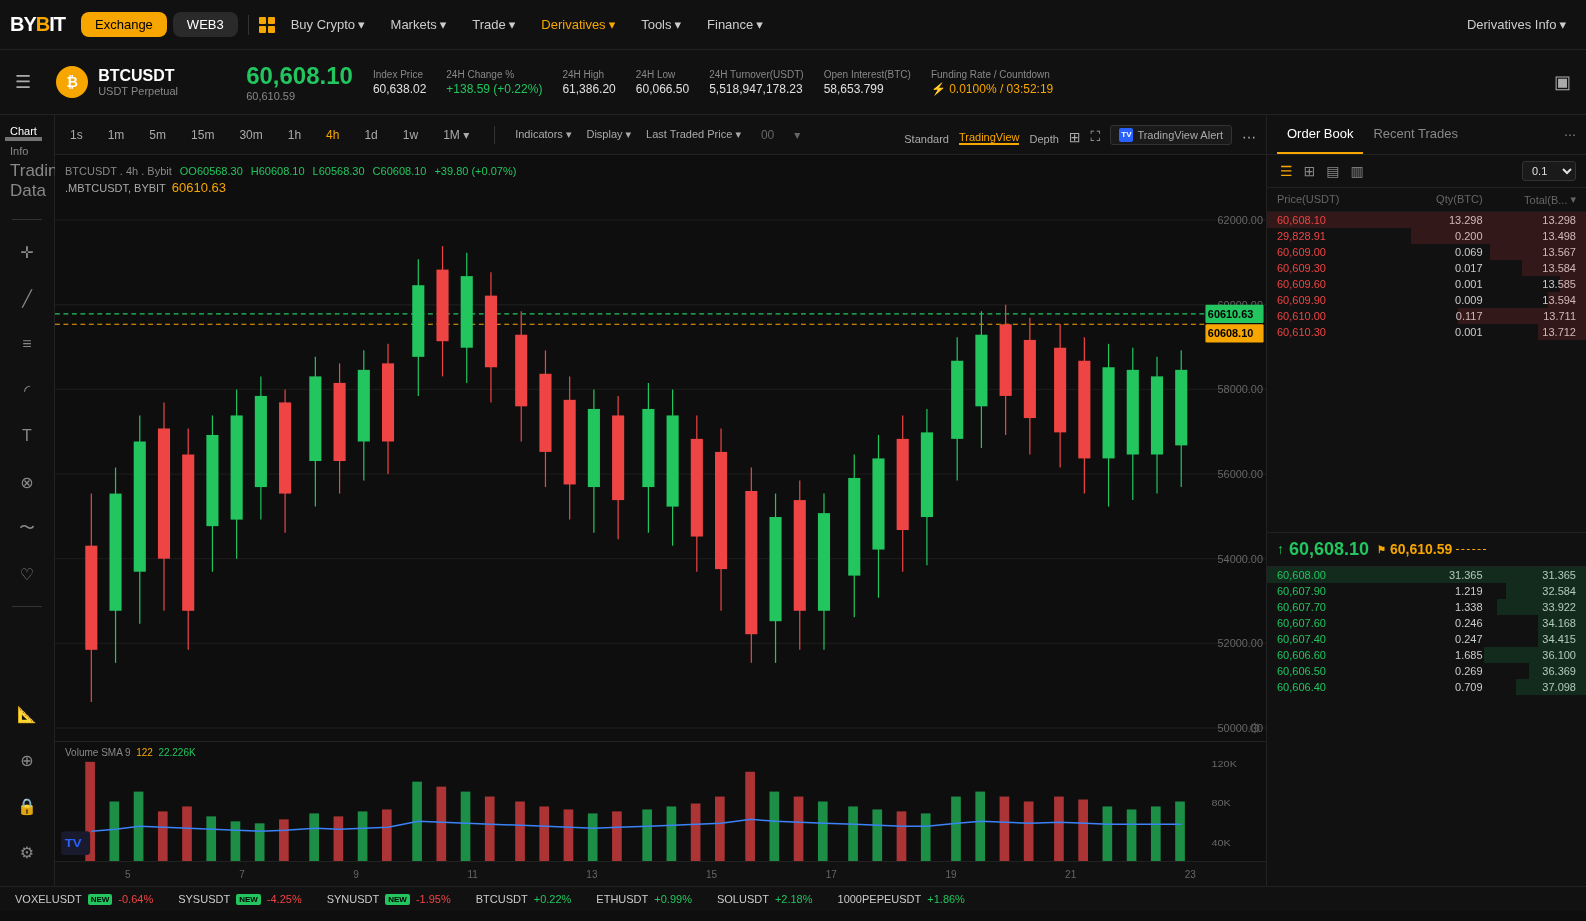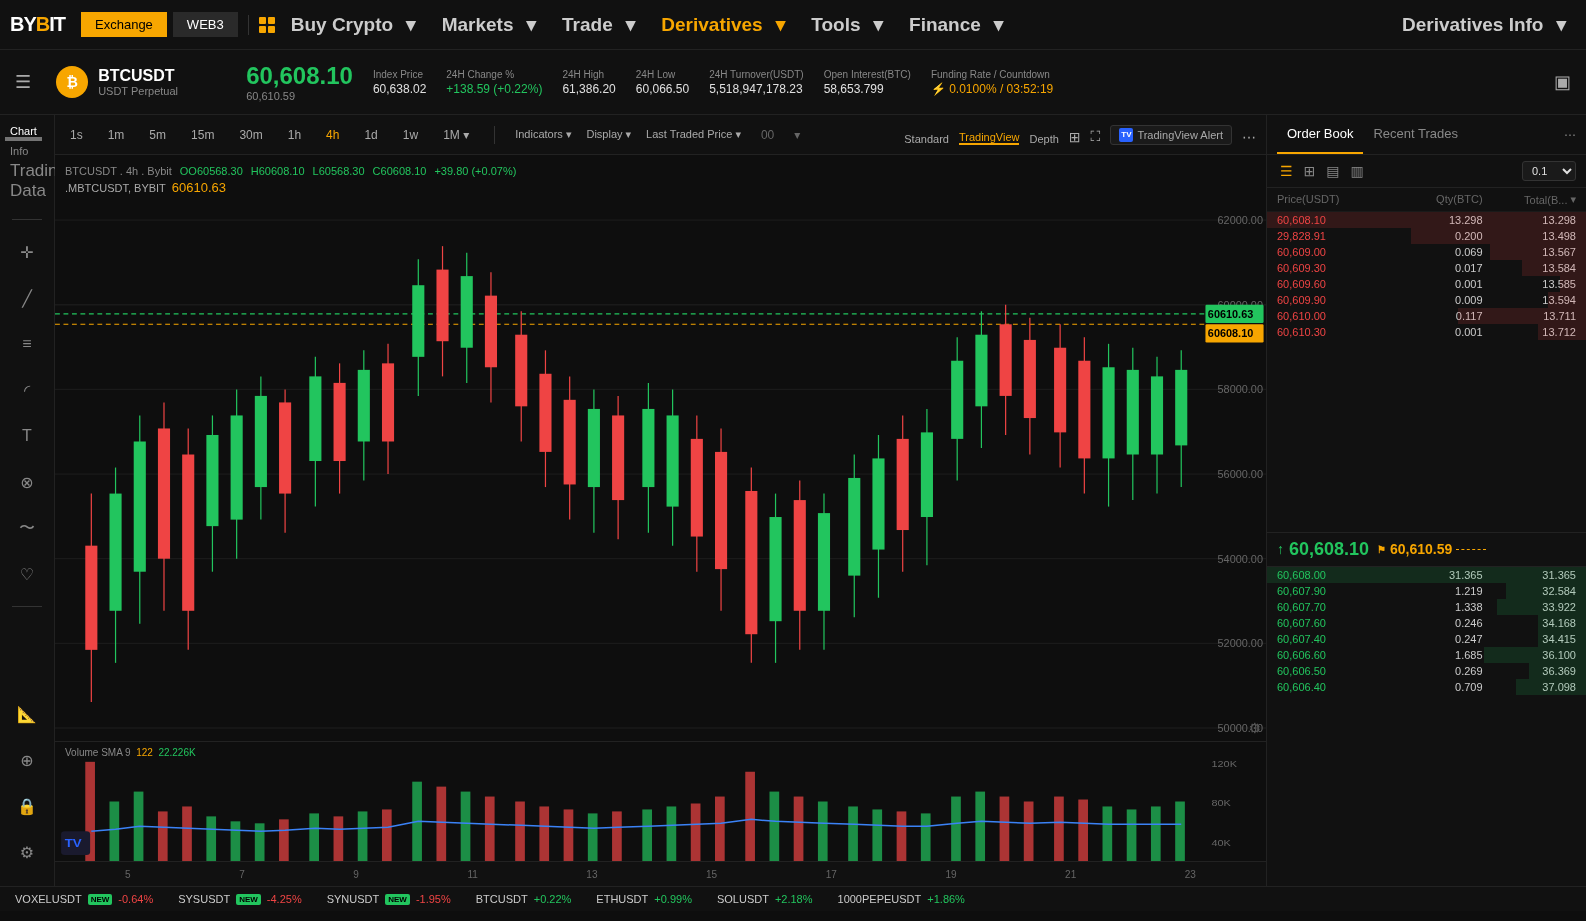--- a/index.html
+++ b/index.html
@@ -2,23 +2,23 @@
 <html><head>
   <meta charset="utf-8">
   <style>
     * { margin: 0; padding: 0; box-sizing: border-box; }
     body { background: #0e0e0e; color: #e0e0e0; font-family: 'Arial', sans-serif; font-size: 12px; width: 1586px; height: 921px; overflow: hidden; }
 
     
     .top-nav { display: flex; align-items: center; background: #111; height: 50px; border-bottom: 1px solid #222; padding: 0 10px; gap: 6px; }
     .logo { color: #fff; font-weight: bold; font-size: 20px; margin-right: 10px; letter-spacing: -1px; }
     .logo span { color: #f7a600; }
-    .nav-btn { background: #2a2a2a; color: #fff; border: none; padding: 5px 14px; border-radius: 0; cursor: pointer; font-size: 13px; }
+    .nav-btn { background: #2a2a2a; color: #fff; border: none; padding: 5px 14px; border-radius: 8px; cursor: pointer; font-size: 13px; }
     .nav-btn.active { background: #f7a600; color: #000; }
-    .nav-item { color: #ccc; font-size: 19px; cursor: pointer; padding: 0 10px; display: flex; align-items: center; gap: 13px; font-weight: bold; }
+    .nav-item { color: #ccc; font-size: 13px; cursor: pointer; padding: 0 10px; display: flex; align-items: center; gap: 3px; }
     .nav-item.highlight { color: #f7a600; }
     .nav-spacer { flex: 1; }
     .grid-icon { display: grid; grid-template-columns: 1fr 1fr; gap: 2px; width: 16px; height: 16px; }
     .grid-icon div { background: #f7a600; border-radius: 1px; }
 
     
     .ticker-bar { display: flex; align-items: center; background: #111; height: 65px; border-bottom: 1px solid #222; padding: 0 15px; gap: 20px; }
     .symbol-info { display: flex; align-items: center; gap: 10px; min-width: 170px; }
     .btc-icon { width: 32px; height: 32px; background: #f7a600; border-radius: 50%; display: flex; align-items: center; justify-content: center; color: #fff; font-weight: bold; font-size: 14px; }
     .symbol-name { font-size: 16px; font-weight: bold; color: #fff; }

